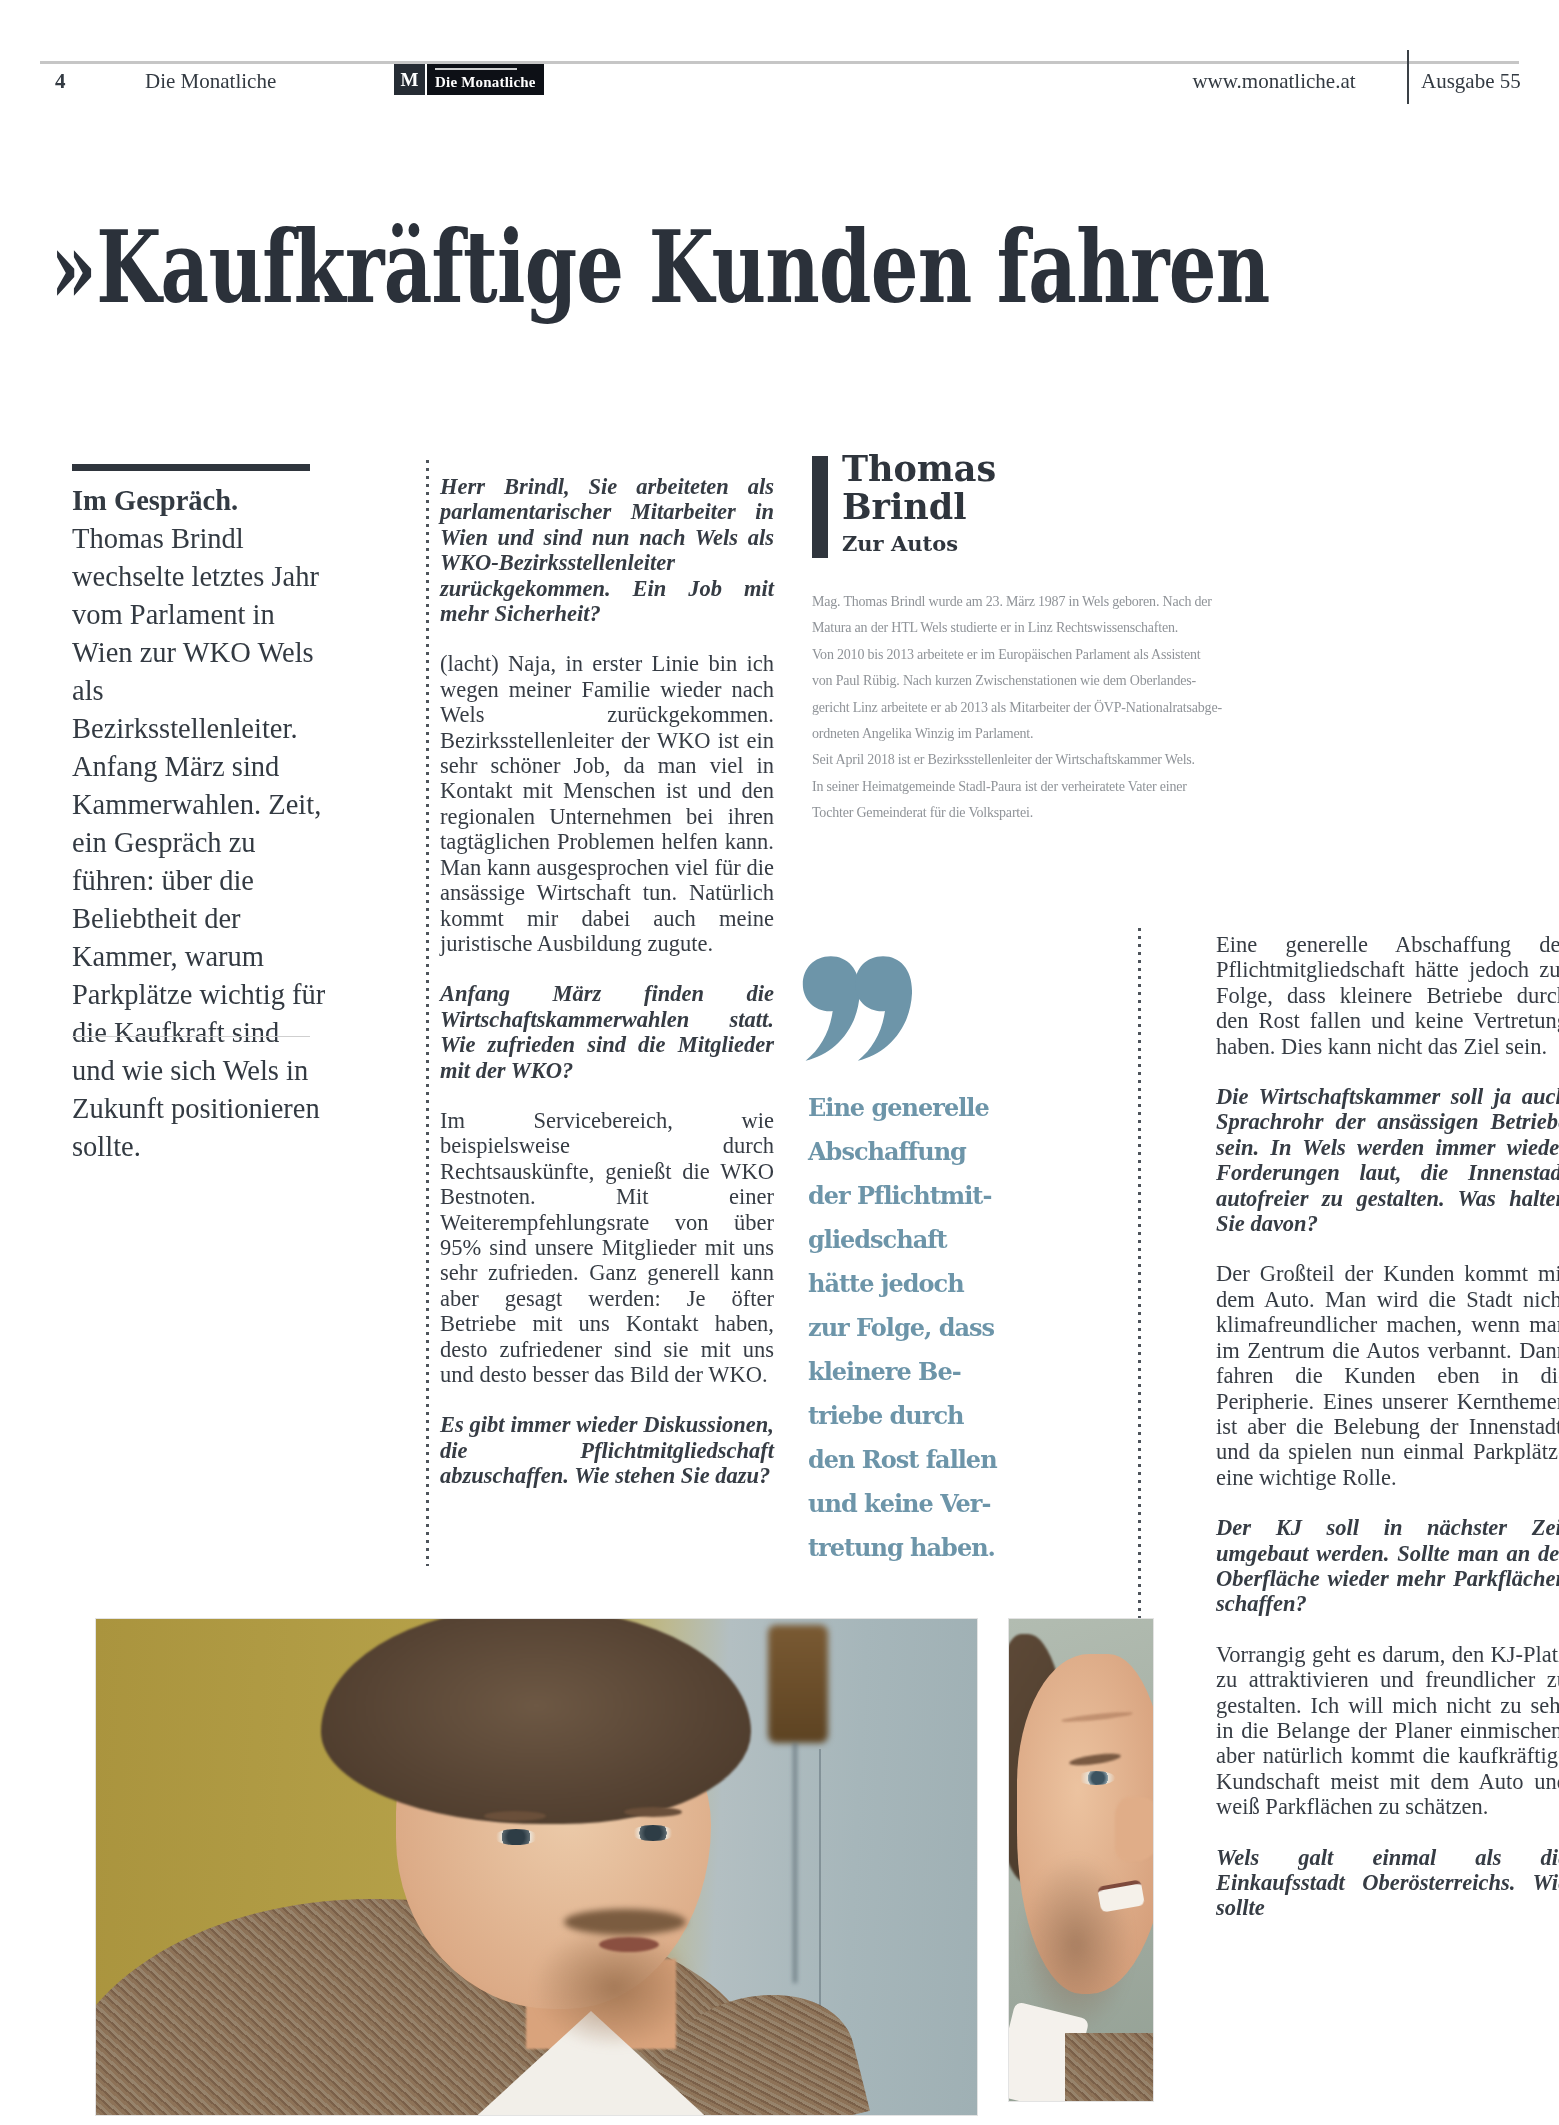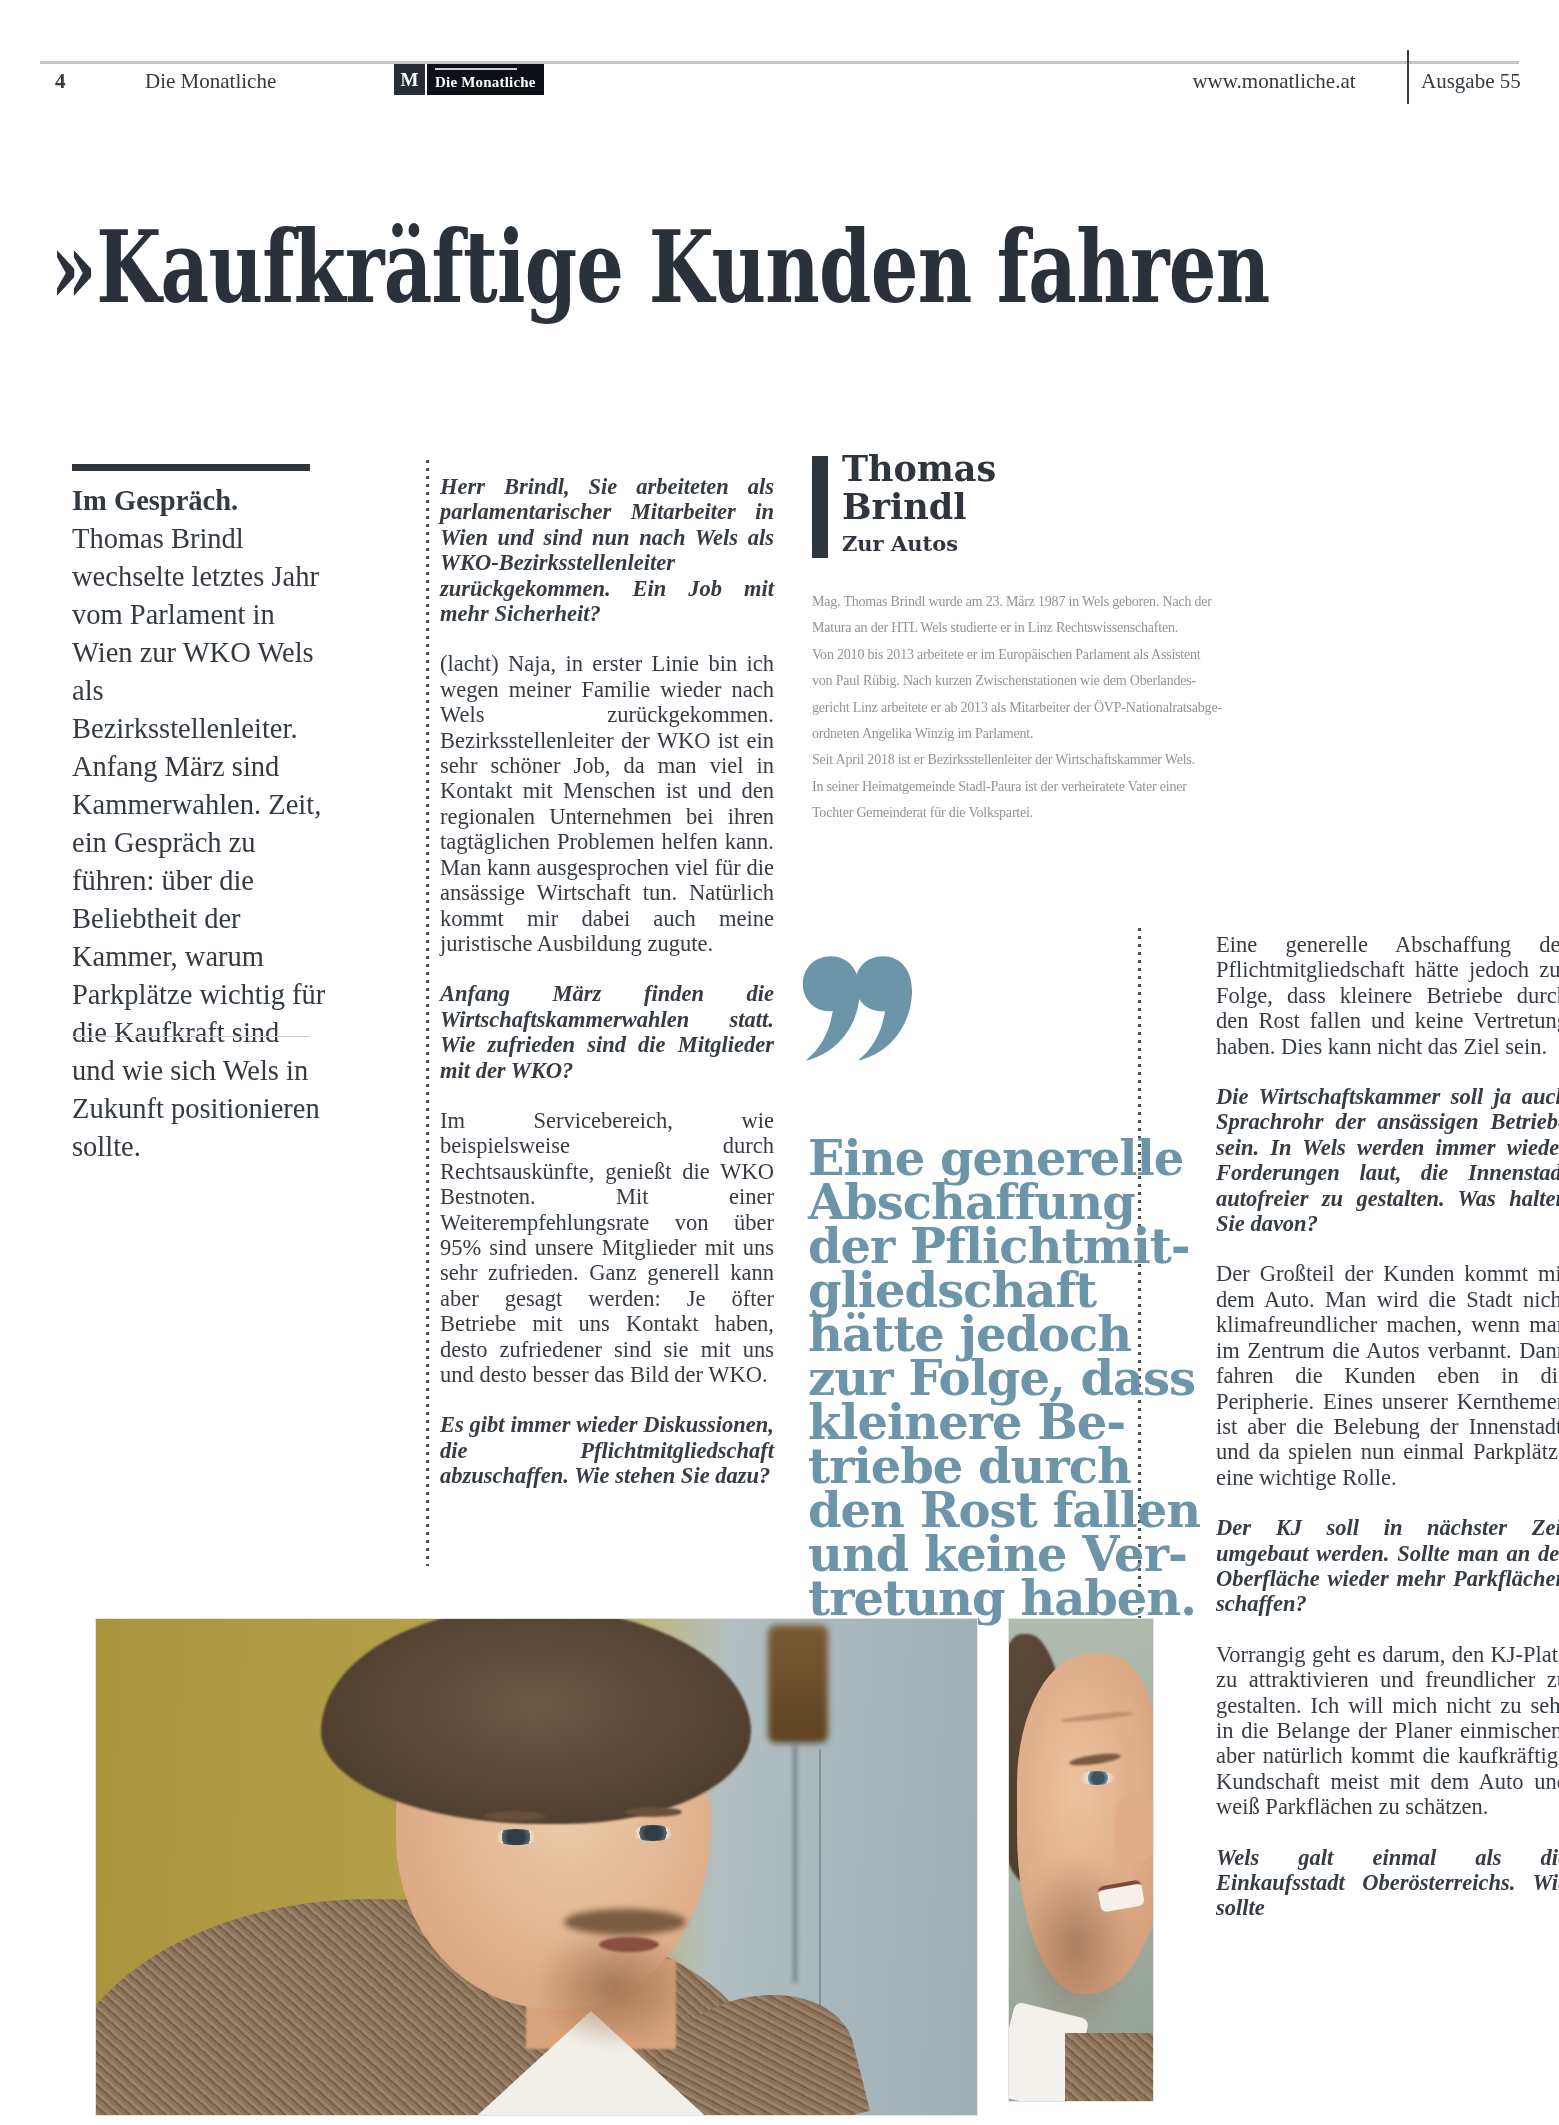--- a/index.html
+++ b/index.html
@@ -50,22 +50,22 @@
   .person-bar{position:absolute;left:812px;top:456px;width:16px;height:102px;background:#2f353d;}
   .person-name{position:absolute;left:842px;top:450px;font-family:"DejaVu Serif",serif;font-weight:bold;
                font-size:35px;line-height:38px;color:#2f353d;white-space:pre;}
   .person-sub{position:absolute;left:842px;top:531px;font-family:"DejaVu Serif",serif;font-weight:bold;
               font-size:21px;color:#2f353d;}
   .person-bio{position:absolute;left:812px;top:589px;font-size:14px;line-height:26.4px;color:#8f9398;
               letter-spacing:-.2px;white-space:pre;}
 
   
   .quote-mark{position:absolute;left:800px;top:952px;}
-  .quote-text{position:absolute;left:808px;top:1136px;font-family:"DejaVu Serif",serif;font-weight:bold;
-              font-size:48px;line-height:44px;letter-spacing:-1px;color:#6d95a9;white-space:pre;}
+  .quote-text{position:absolute;left:808px;top:1086px;font-family:"DejaVu Serif",serif;font-weight:bold;
+              font-size:24px;line-height:44px;letter-spacing:-1px;color:#6d95a9;white-space:pre;}
 
   
   .photo{position:absolute;overflow:hidden;border:1px solid #e3e3e3;box-sizing:border-box;}
   .photo-left{left:55px;top:1602px;width:883px;height:498px;
       background:linear-gradient(93deg,#aa943e 0%,#b5a149 40%,#bcab56 55%,#bdb98f 63%,
                                  #b3bfc2 70%,#a6b6ba 85%,#9fb0b4 100%);}
   .photo-right{left:968px;top:1602px;width:146px;height:484px;
       background:linear-gradient(160deg,#b2bcb1,#9da89d 70%,#93a094);}
   .ph{position:absolute;}
   .clock{left:672px;top:6px;width:60px;height:118px;border-radius:8px;

